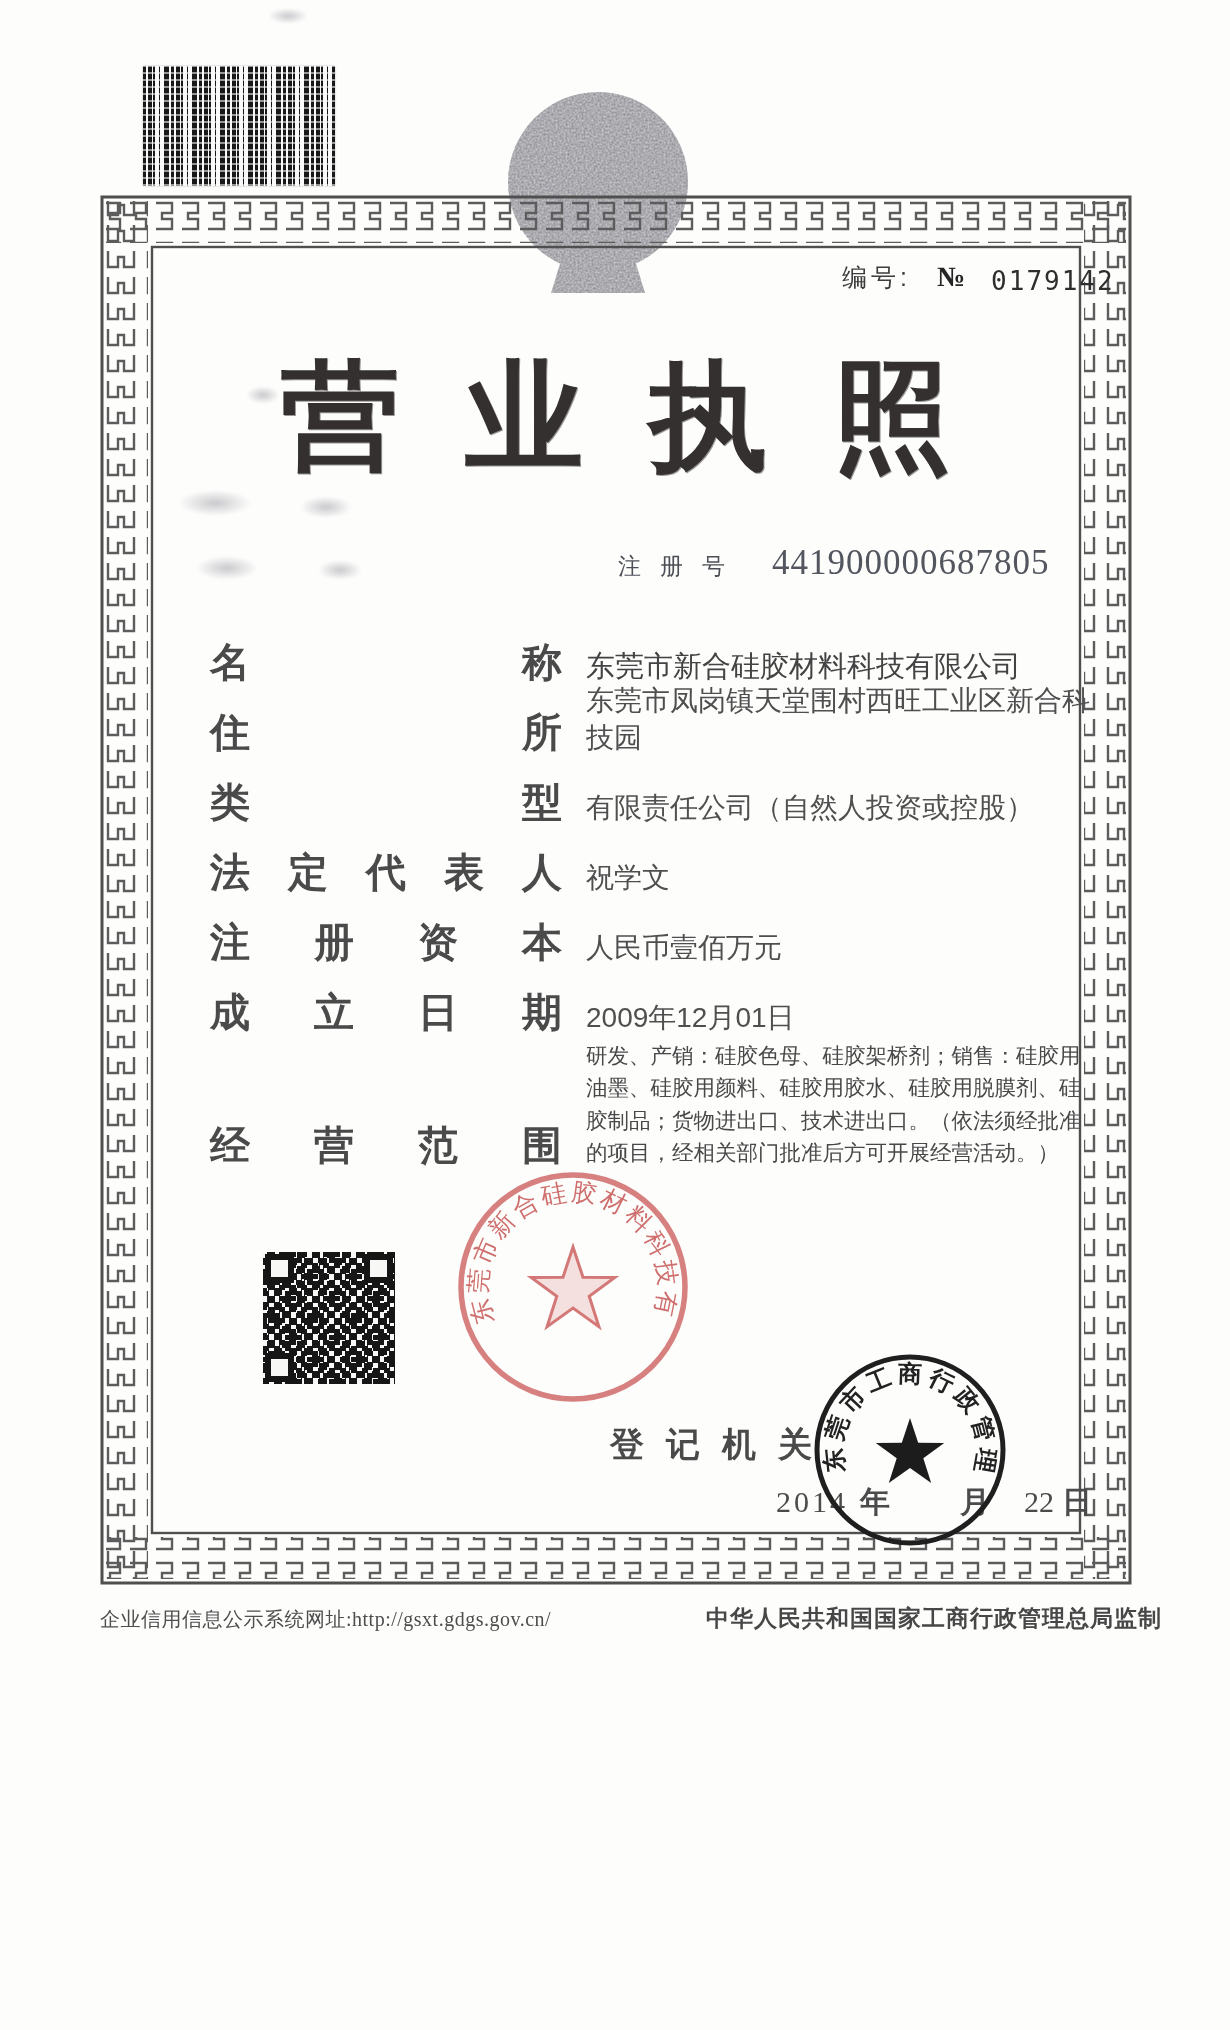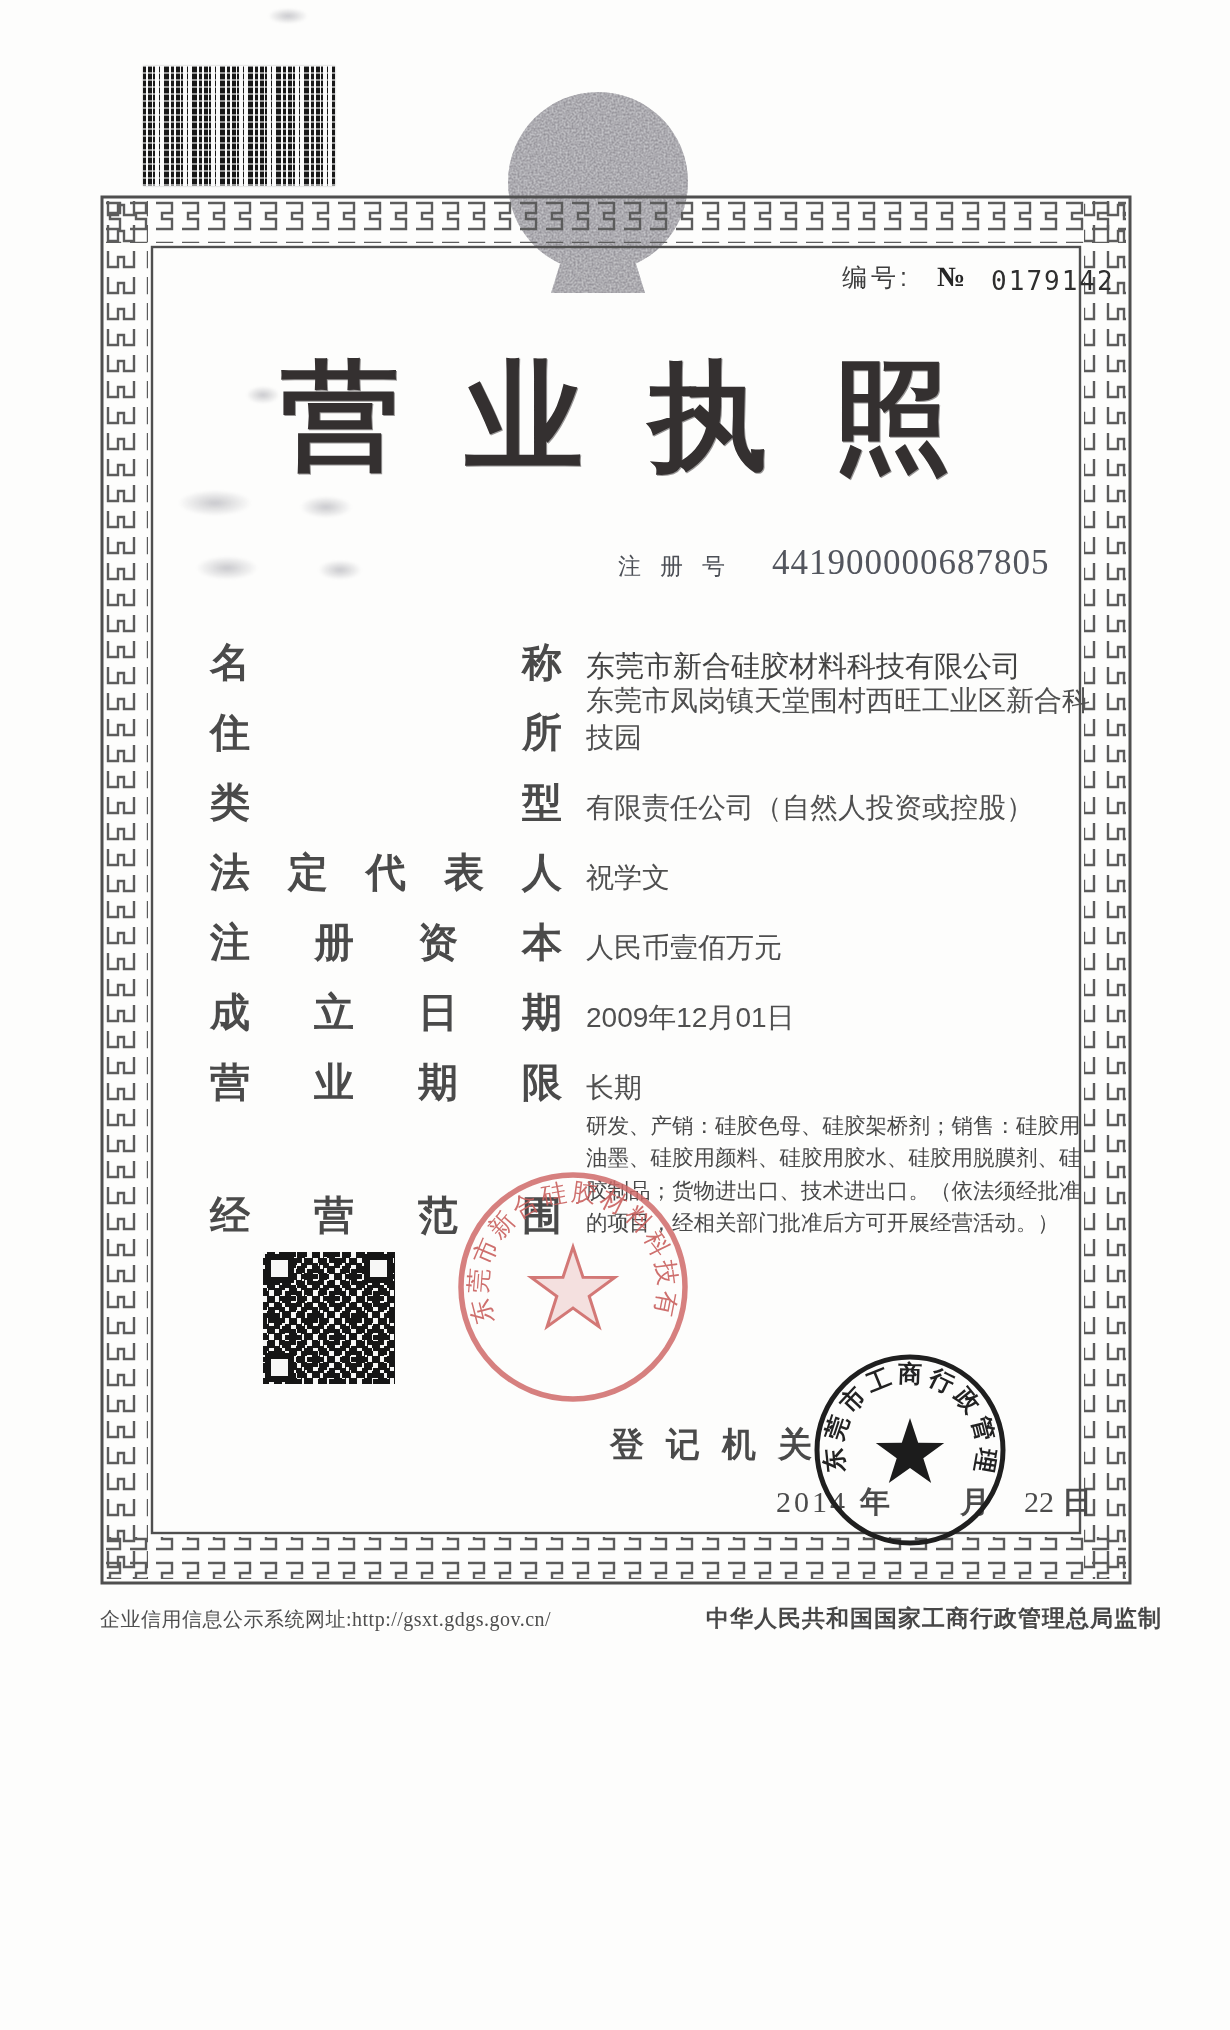--- a/index.html
+++ b/index.html
@@ -152,24 +152,20 @@
       <span class="val">祝学文</span>
     </div>
     <div class="row">
       <span class="lbl">注册资本</span>
       <span class="val">人民币壹佰万元</span>
     </div>
     <div class="row">
       <span class="lbl">成立日期</span>
       <span class="val">2009年12月01日</span>
     </div>
-    <div class="row">
-      <span class="lbl">营业期限</span>
-      <span class="val">长期</span>
-    </div>
     <div class="row last">
       <span class="lbl">经营范围</span>
       <span class="val scope">研发、产销：硅胶色母、硅胶架桥剂；销售：硅胶用油墨、硅胶用颜料、硅胶用胶水、硅胶用脱膜剂、硅胶制品；货物进出口、技术进出口。（依法须经批准的项目，经相关部门批准后方可开展经营活动。）</span>
     </div>
   </div>
 
   <div class="qr">
     <div class="finder tl"></div>
     <div class="finder tr"></div>
     <div class="finder bl"></div>

